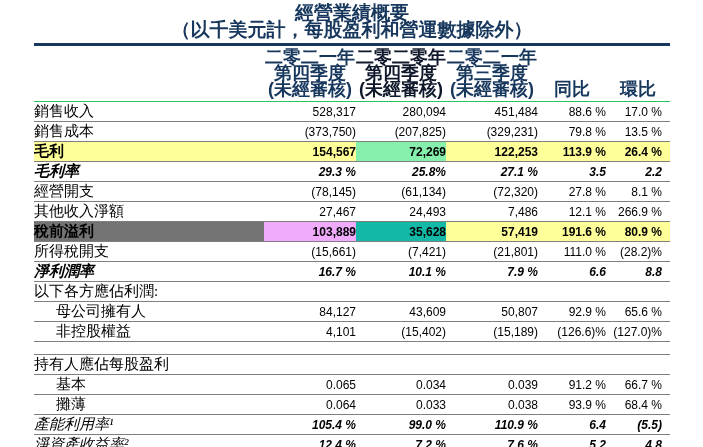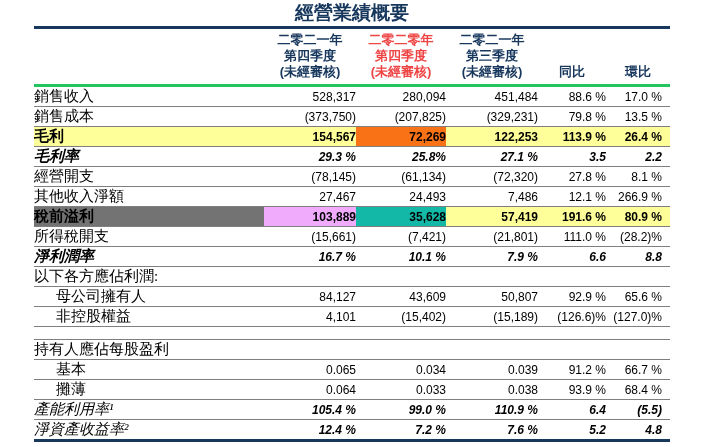--- a/index.html
+++ b/index.html
@@ -6,55 +6,56 @@
   body{width:703px;height:447px;position:relative;overflow:hidden;
        font-family:"Liberation Sans",sans-serif;}
   .doc{position:absolute;left:34px;top:4px;width:636px;}
   .title,.subtitle{text-align:center;font-weight:bold;font-size:19px;line-height:17px;
        font-family:"Liberation Sans",sans-serif;}
   table.fin{border-collapse:collapse;table-layout:fixed;width:636px;margin-top:5px;
        border-top:3px solid #17375D;border-bottom:3px solid #17375D;}
   col.c-label{width:230px;}
   col.c-v1{width:92px;} col.c-v2{width:90px;} col.c-v3{width:92px;}
   col.c-v4{width:68px;} col.c-v5{width:64px;}
-  thead th{color:#17375D;font-weight:bold;font-size:13px;line-height:16px;
+  thead th{color:#17375D;font-weight:bold;font-size:18px;line-height:16px;
        text-align:center;vertical-align:bottom;padding:3px 0 4px 0;
-       border-bottom:3px solid #22c55e;font-family:"Liberation Sans",sans-serif;}
+       border-bottom:1px solid #22c55e;font-family:"Liberation Sans",sans-serif;}
   tbody td{border-bottom:1px solid #7f7f7f;font-size:12px;height:16px;
        padding:0;vertical-align:middle;white-space:nowrap;}
   td.label{font-family:"Liberation Serif",serif;font-size:15px;text-align:left;}
   td.val{font-family:"Liberation Sans",sans-serif;text-align:right;}
   td.val:last-child{padding-right:8px;}
   tr.highlight td{font-weight:bold;}
   tr.highlight td.label{font-family:"Liberation Sans",sans-serif;}
   tr.bold-italic td{font-weight:bold;font-style:italic;}
   tr.italic td.label{font-style:italic;}
   tr.italic td.val{font-style:italic;font-weight:bold;}
   tr.indent td.label{padding-left:22px;}
   tr.spacer td{height:12px;}
 </style>
 </head>
 <body>
 
 <div class="doc">
   <div class="title" style="color: rgb(23, 55, 93);">經營業績概要</div>
+  <div class="subtitle" style="color: rgb(23, 55, 93);">（以千美元計，每股盈利和營運數據除外）</div>
   <table class="fin" style="border-top-color: rgb(23, 55, 93); border-bottom-color: rgb(23, 55, 93);">
     <colgroup>
       <col class="c-label">
         <col class="c-v1">
         <col class="c-v2">
       <col class="c-v3">
         <col class="c-v4">
         <col class="c-v5">
     </colgroup>
     <thead>
       <tr>
         <th class="lbl"></th>
       <th style="color: rgb(23, 55, 93);">二零二一年<br>第四季度<br>(未經審核)</th>
-          <th style="color: #ef4444;">二零二零年<br>第四季度<br>(未經審核)</th>
+          <th style="color: #0f172a;">二零二零年<br>第四季度<br>(未經審核)</th>
           <th style="color: rgb(23, 55, 93);">二零二一年<br>第三季度<br>(未經審核)</th>
           <th style="color: rgb(23, 55, 93);">同比</th>
           <th style="color: rgb(23, 55, 93);">環比</th>
         </tr>
     </thead>
     <tbody>
         <tr class="normal">
           <td class="label">銷售收入</td>
           <td class="val">528,317</td>
           <td class="val">280,094</td>
@@ -66,21 +67,21 @@
           <td class="label">銷售成本</td>
           <td class="val">(373,750)</td>
           <td class="val">(207,825)</td>
           <td class="val">(329,231)</td>
           <td class="val">79.8 %</td>
           <td class="val">13.5 %</td>
         </tr>
         <tr class="highlight">
           <td class="label" style="background: rgb(255, 255, 153);">毛利</td>
           <td class="val" style="background: rgb(255, 255, 153);">154,567</td>
-          <td class="val" style="background: #f97316;">72,269</td>
+          <td class="val" style="background: #86efac;">72,269</td>
           <td class="val" style="background: rgb(255, 255, 153);">122,253</td>
           <td class="val" style="background: rgb(255, 255, 153);">113.9 %</td>
           <td class="val" style="background: rgb(255, 255, 153);">26.4 %</td>
         </tr>
         <tr class="bold-italic">
           <td class="label">毛利率</td>
           <td class="val">29.3 %</td>
           <td class="val">25.8%</td>
           <td class="val">27.1 %</td>
           <td class="val">3.5</td>

